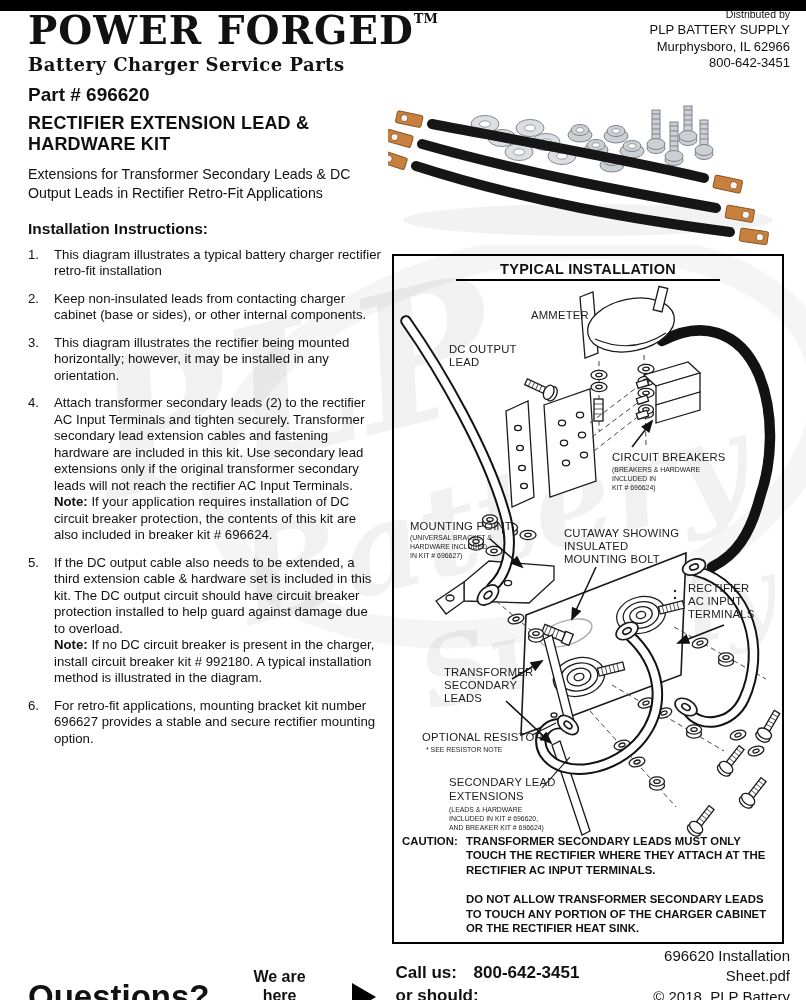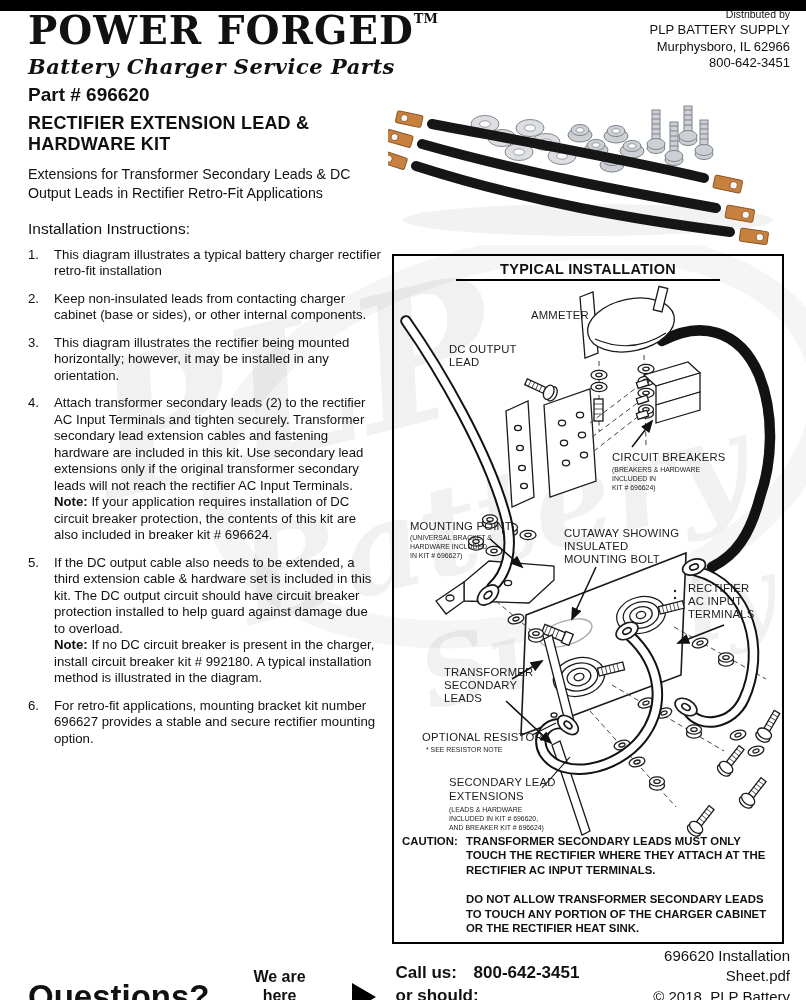--- a/index.html
+++ b/index.html
@@ -11,30 +11,30 @@
   
   .watermark { position:absolute; left:0; top:0; width:806px; height:1000px; z-index:0; pointer-events:none; }
   .wm-text { font-family:"DejaVu Serif",serif; font-style:italic; font-weight:bold; fill:#000; opacity:0.05; }
 
   .z { position:relative; z-index:1; }
 
   
   .brand { position:absolute; left:28px; top:10px; }
   .brand-title { font-family:"DejaVu Serif",serif; font-weight:bold; font-size:39px; line-height:1.05; letter-spacing:1px; white-space:nowrap; }
   .brand-tm { font-size:13px; vertical-align:top; position:relative; top:2px; letter-spacing:0; }
-  .brand-tagline { font-family:"DejaVu Serif",serif; font-weight:bold; font-size:21px; margin-top:3px; letter-spacing:.5px;font-style:italic; }
+  .brand-tagline { font-family:"DejaVu Serif",serif; font-weight:bold; font-size:18px; margin-top:3px; letter-spacing:.5px; }
   .distributor { position:absolute; right:16px; top:8px; text-align:right; font-size:13px; line-height:1.3; }
   .distributor .small { font-size:10.5px; }
   .part-number { position:absolute; left:28px; top:84px; font-size:19px; font-weight:bold; }
 
   
   .left-col { position:absolute; left:28px; top:113px; width:354px; }
   .kit-title { font-size:18px; font-weight:bold; line-height:1.18; letter-spacing:.2px; }
   .kit-subtitle { font-size:14.2px; line-height:1.32; margin-top:10px; max-width:332px; }
-  .instructions-heading { font-size:15.5px; font-weight:normal; margin-top:17px; margin-bottom:9px; }
+  .instructions-heading { font-size:15.5px; font-weight:bold; margin-top:17px; margin-bottom:9px; }
   .instr-item { display:flex; font-size:13.2px; line-height:1.25; margin-bottom:11px; }
   .instr-num { width:26px; flex:none; }
   .instr-body { flex:1; max-width:328px; }
   .note-block { display:block; }
 
   
   .photo { position:absolute; left:388px; top:102px; width:418px; height:143px; background:#fff; }
 
   
   .panel { position:absolute; left:392px; top:254px; width:388px; height:686px; border:2px solid #000; }

